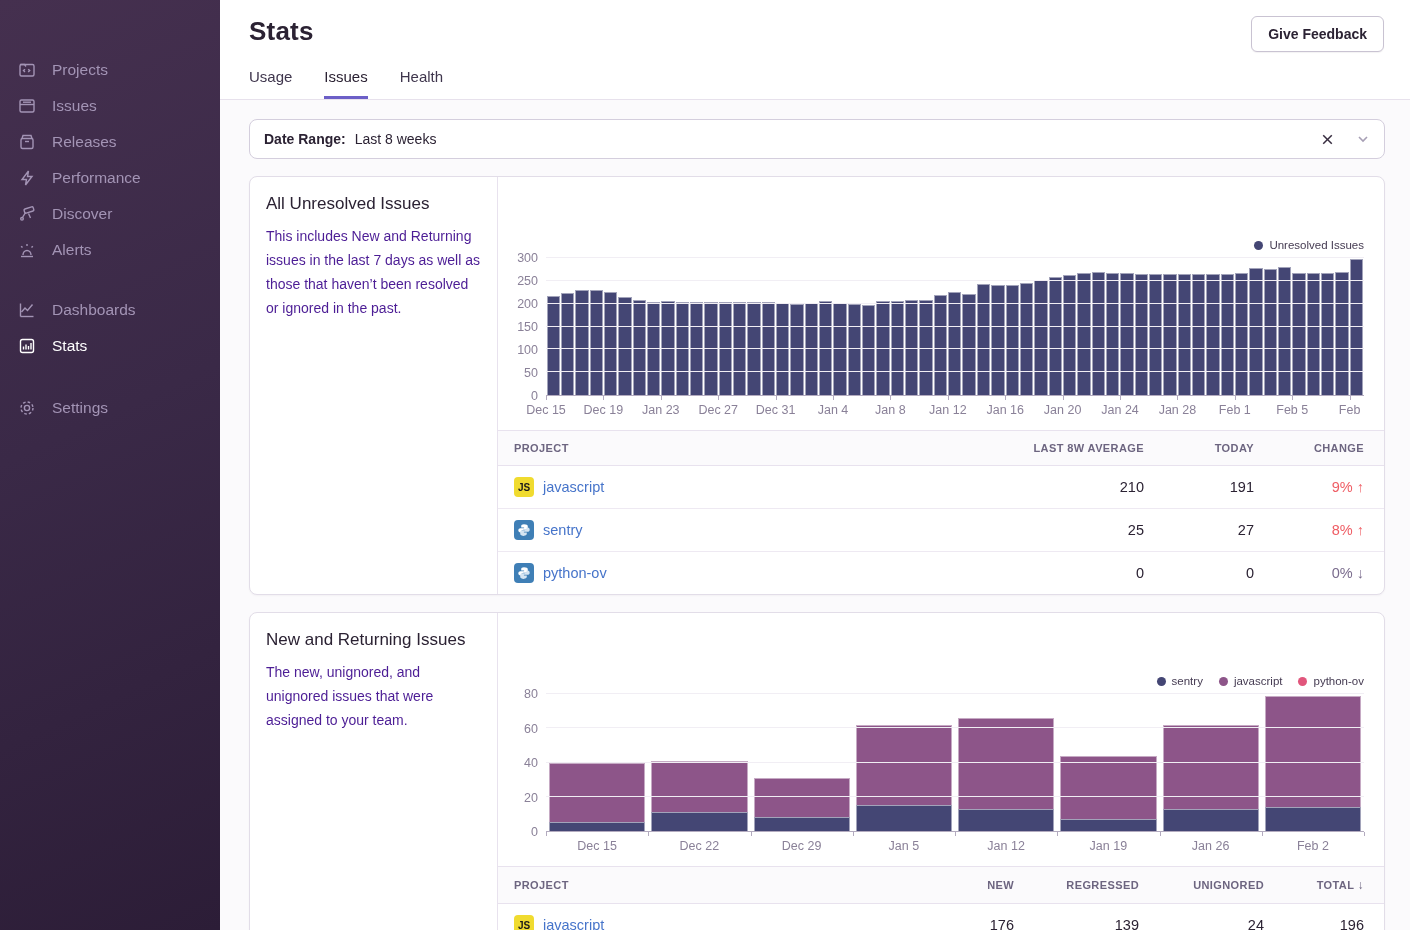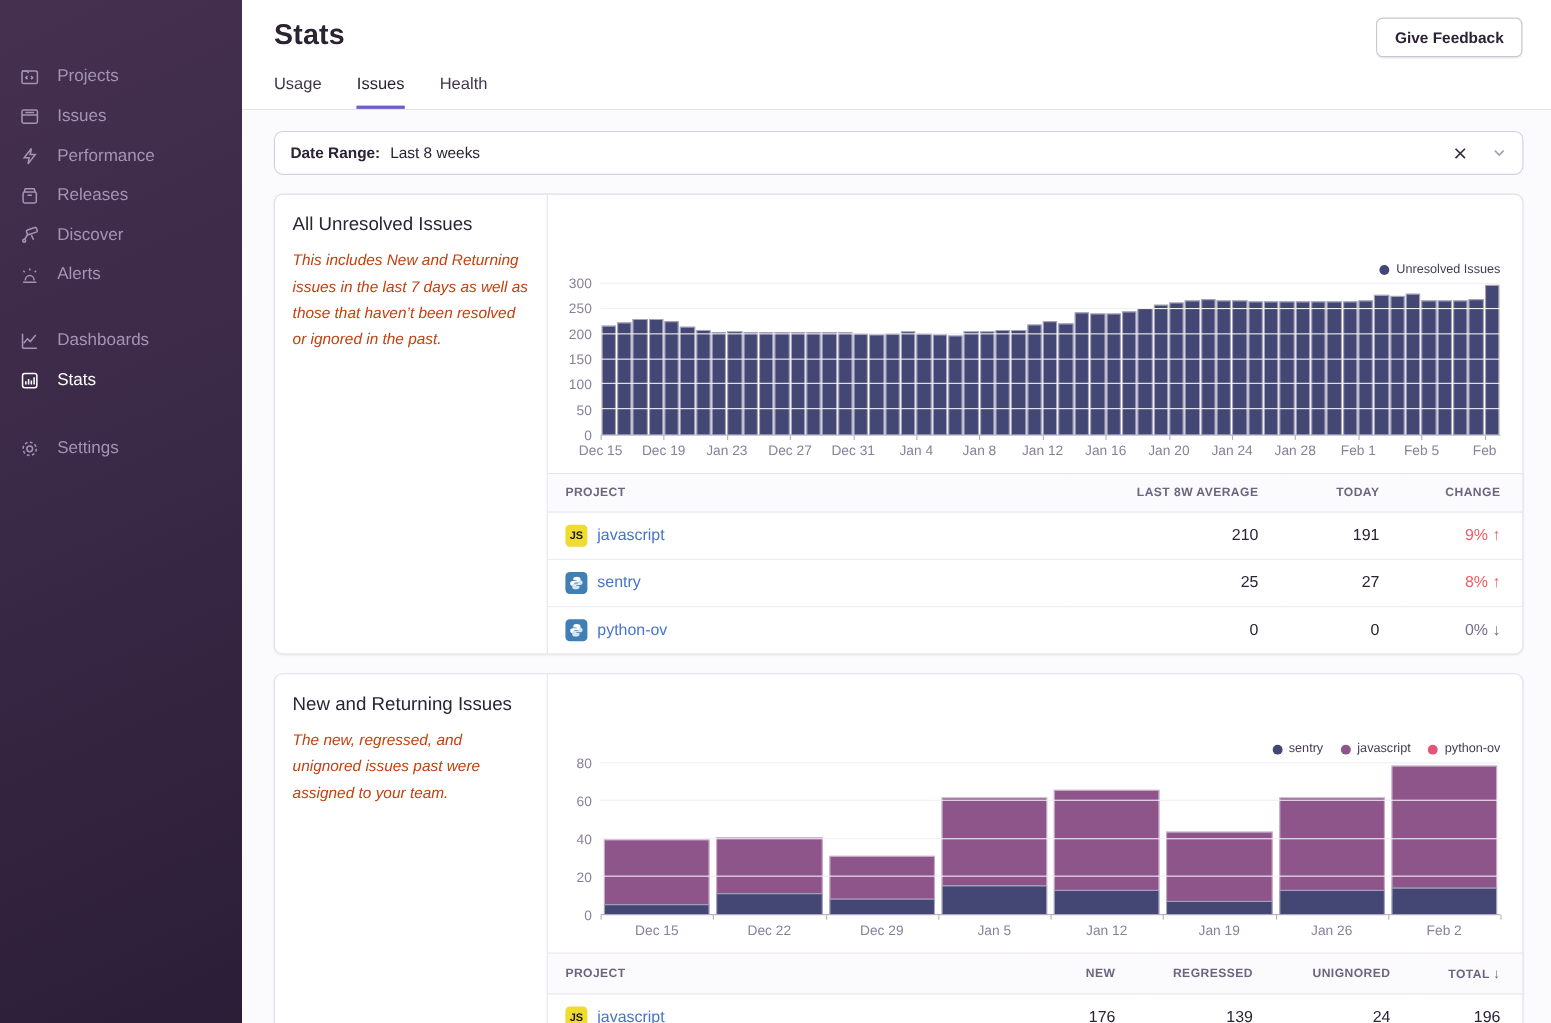--- a/index.html
+++ b/index.html
@@ -46,21 +46,21 @@
   .team-avatar { width:22px; height:22px; border-radius:5px; background:#57be8c; color:#fff;
     font-size:12px; font-weight:bold; display:flex; align-items:center; justify-content:center; }
   .spacer { margin-left:auto; }
   .icon-btn { display:flex; align-items:center; cursor:pointer; }
 
   
   .panel { background:#fff; border:1px solid #e2dde8; border-radius:8px; margin-top:17px;
     display:grid; grid-template-columns:248px 1fr; overflow:hidden; box-shadow:0 1px 2px rgba(43,34,51,.04); }
   .panel-left { border-right:1px solid #e8e2ee; padding:17px 16px; }
   .panel-title { font-size:17px; color:#2b2233; margin-bottom:10px; }
-  .panel-desc { font-size:14px; color:#c2410c; line-height:24px;font-style:italic; }
+  .panel-desc { font-size:14px; color:#4c1d95; line-height:24px; }
   .panel-right { min-width:0; display:flex; flex-direction:column; }
 
   
   .chart-wrap { padding:12px 20px 0 10px; }
   .legend { display:flex; justify-content:flex-end; align-items:center; gap:16px; height:18px;
     font-size:11.5px; color:#453b52;margin-top:47px; }
   .legend-item { display:flex; align-items:center; gap:6px; }
   .legend-item .dot { width:9px; height:9px; border-radius:50%; display:inline-block; }
   .plot-row { display:flex; margin-top:4px; }
   .yaxis { width:38px; position:relative; flex:0 0 38px; }
@@ -113,31 +113,31 @@
     <div class="nav-item">
       <svg width="18" height="18" viewBox="0 0 18 18" fill="none" stroke="#a394b5" stroke-width="1.4">
           <rect x="2" y="3" width="14" height="12" rx="1.5"></rect>
           <path d="M2 7.5 L16 7.5"></path>
           <path d="M5 5.2 L13 5.2"></path>
         </svg>
       <span>Issues</span>
     </div>
     <div class="nav-item">
       <svg width="18" height="18" viewBox="0 0 18 18" fill="none" stroke="#a394b5" stroke-width="1.4">
-          <path d="M10.5 2 L4 10.5 L8.5 10.5 L7.5 16 L14 7.5 L9.5 7.5 Z"></path>
-        </svg>
-      <span>Performance</span>
-    </div>
-    <div class="nav-item">
-      <svg width="18" height="18" viewBox="0 0 18 18" fill="none" stroke="#a394b5" stroke-width="1.4">
           <rect x="3" y="5.5" width="12" height="10" rx="1.5"></rect>
           <path d="M4 5.5 L5 2.5 L13 2.5 L14 5.5"></path>
           <path d="M7 8.5 L11 8.5"></path>
         </svg>
       <span>Releases</span>
+    </div>
+    <div class="nav-item">
+      <svg width="18" height="18" viewBox="0 0 18 18" fill="none" stroke="#a394b5" stroke-width="1.4">
+          <path d="M10.5 2 L4 10.5 L8.5 10.5 L7.5 16 L14 7.5 L9.5 7.5 Z"></path>
+        </svg>
+      <span>Performance</span>
     </div>
     <div class="nav-item">
       <svg width="18" height="18" viewBox="0 0 18 18" fill="none" stroke="#a394b5" stroke-width="1.4">
           <rect x="6.2" y="2.8" width="9.5" height="4.4" rx="1.2" transform="rotate(-18 11 5)"></rect>
           <path d="M7.5 7.5 L4.5 12.5"></path>
           <path d="M10.5 8.5 L12.5 13"></path>
           <circle cx="4" cy="13.8" r="1.3"></circle>
         </svg>
       <span>Discover</span>
     </div>
@@ -510,21 +510,21 @@
               <td><span class="trend" data-trend="down"><span>0%</span> <span>↓</span></span></td>
             </tr>
           </tbody>
         </table>
       </div>
     </section>
 
     <section class="panel">
       <div class="panel-left">
         <div class="panel-title">New and Returning Issues</div>
-        <div class="panel-desc">The new, regressed, and unignored issues past were assigned to your team.</div>
+        <div class="panel-desc">The new, unignored, and unignored issues that were assigned to your team.</div>
       </div>
       <div class="panel-right">
         <div class="chart-wrap chart chart-1">
           <div class="legend">
               <span class="legend-item">
                 <span class="dot" style="background: rgb(68, 70, 116);"></span>
                 <span class="">sentry</span>
               </span>
               <span class="legend-item">
                 <span class="dot" style="background: rgb(141, 85, 137);"></span>

